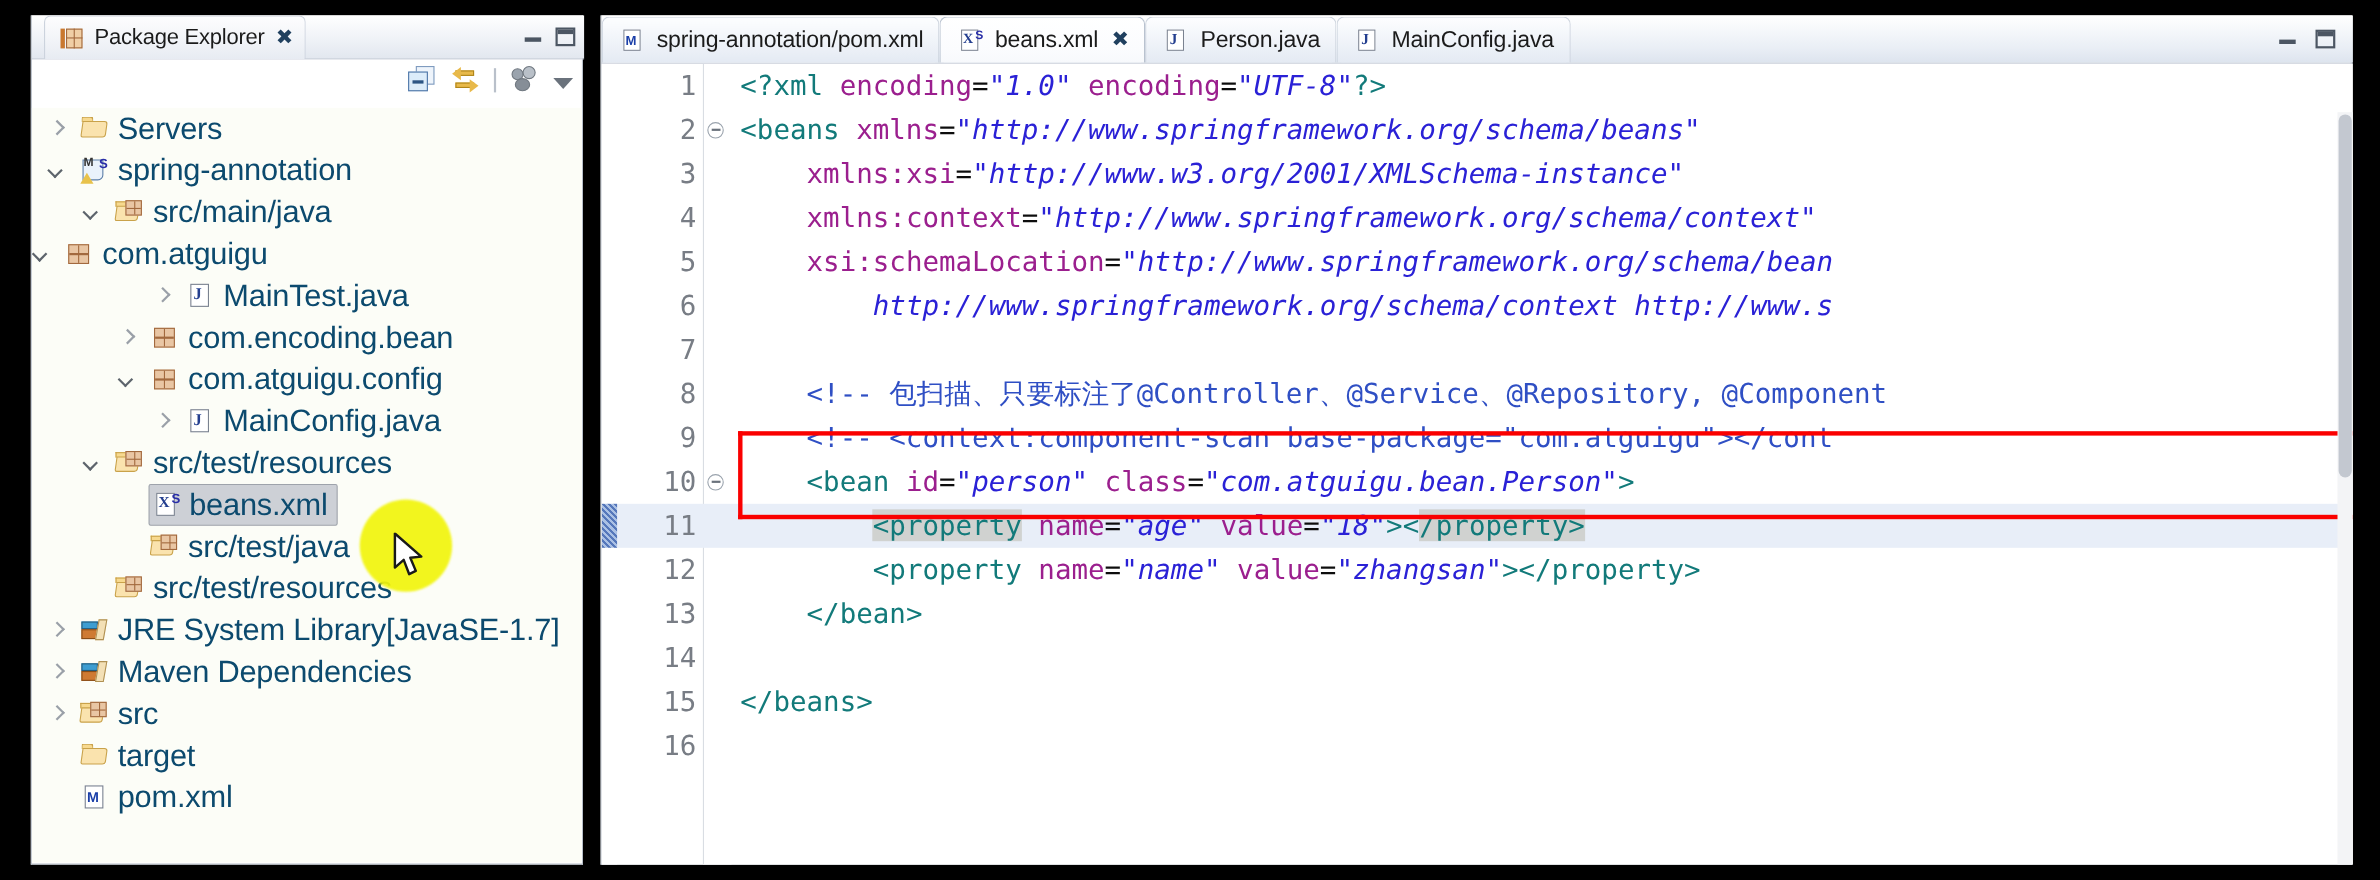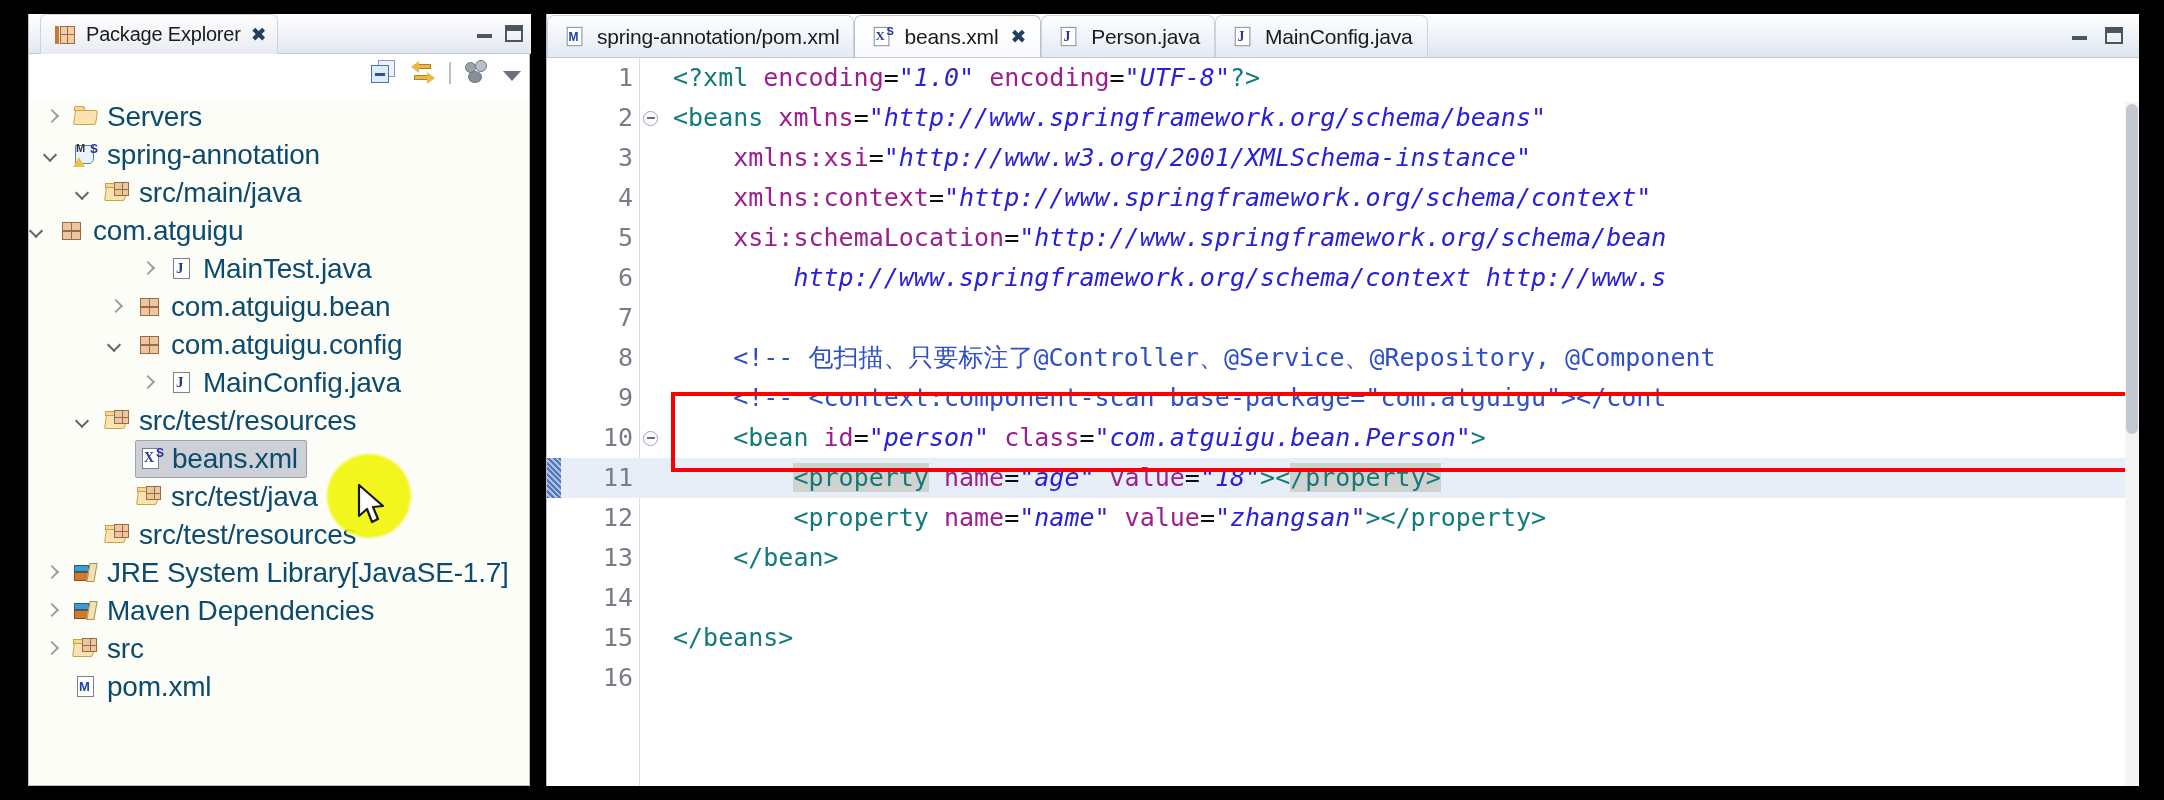--- a/index.html
+++ b/index.html
@@ -514,21 +514,21 @@
             </span>
             <span class="tw">MainTest.java</span>
           </span>
         </div>
         <div class="trow" style="padding-left: 78px;">
           <span class="arrow right" style="margin-right: 12px;"></span>
           <span style="display: flex; align-items: center; padding: 2px 8px 2px 2px;">
             <span class="ticon ic-pkg">
               <span class="g"></span>
             </span>
-            <span class="tw">com.atguigu.bean</span>
+            <span class="tw">com.encoding.bean</span>
           </span>
         </div>
         <div class="trow" style="padding-left: 78px;">
           <span class="arrow down" style="margin-right: 12px;"></span>
           <span style="display: flex; align-items: center; padding: 2px 8px 2px 2px;">
             <span class="ticon ic-pkg">
               <span class="g"></span>
             </span>
             <span class="tw">com.atguigu.config</span>
           </span>
@@ -612,20 +612,30 @@
         </div>
         <div class="trow" style="padding-left: 14px;">
           <span class="arrow right" style="margin-right: 12px;"></span>
           <span style="display: flex; align-items: center; padding: 2px 8px 2px 2px;">
             <span class="ticon ic-srcfolder">
               <span class="ft"></span>
               <span class="fb"></span>
               <span class="gg"></span>
             </span>
             <span class="tw">src</span>
+          </span>
+        </div>
+        <div class="trow" style="padding-left: 14px;">
+          <span class="arrow " style="margin-right: 12px;"></span>
+          <span style="display: flex; align-items: center; padding: 2px 8px 2px 2px;">
+            <span class="ticon ic-folder open">
+              <span class="tab"></span>
+              <span class="body"></span>
+            </span>
+            <span class="tw">target</span>
           </span>
         </div>
         <div class="trow" style="padding-left: 14px;">
           <span class="arrow " style="margin-right: 12px;"></span>
           <span style="display: flex; align-items: center; padding: 2px 8px 2px 2px;">
             <span class="ticon ic-pom">
               <span class="pg"></span>
               <span class="m">M</span>
             </span>
             <span class="tw">pom.xml</span>

